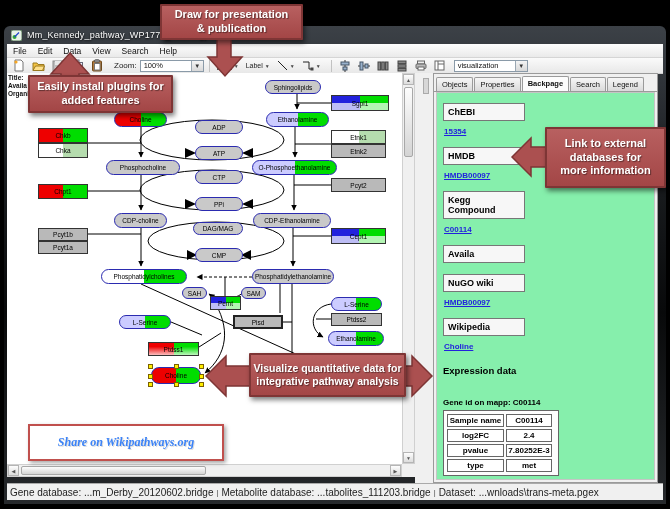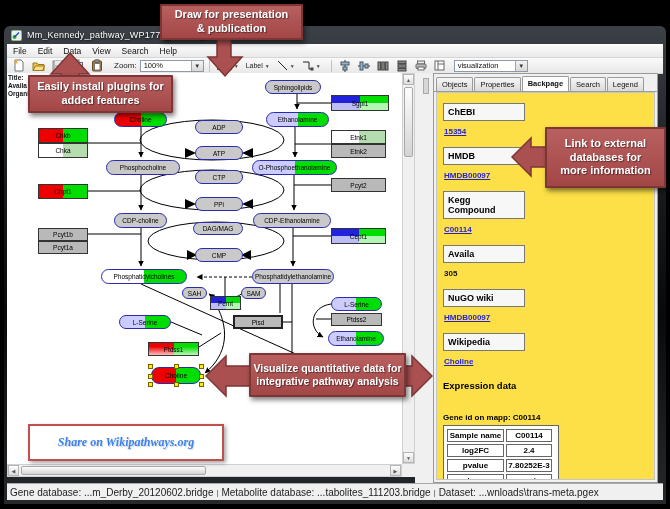--- a/index.html
+++ b/index.html
@@ -61,21 +61,21 @@
     border-radius:2px;box-sizing:border-box}
   
   #splitter{position:absolute;left:415px;top:73px;width:18px;height:410px;background:#f0f0f0}
   #splitgrip{position:absolute;left:423px;top:78px;width:4px;height:14px;background:#d7d7d7;border:1px solid #aaa}
   #panel{position:absolute;left:433px;top:73px;width:225px;height:410px;background:#f0f0f0;
     border:1px solid #9a9a9a;box-sizing:border-box}
   #tabs{display:flex;align-items:flex-end;height:17px;padding-left:2px;border-bottom:1px solid #9a9a9a}
   .tab{font-size:7.5px;color:#111;padding:2px 5px;border:1px solid #9a9a9a;border-bottom:none;
     background:linear-gradient(180deg,#f6f6f6,#dadada);margin-right:1px;border-radius:2px 2px 0 0}
   .tab.active{background:#fcfcfc;font-weight:bold;padding-bottom:3px}
-  #panelbody{position:absolute;left:2px;top:18px;right:2px;bottom:2px;background:#fde047;
+  #panelbody{position:absolute;left:2px;top:18px;right:2px;bottom:2px;background:#86efac;
     border:1px solid #c5c5c5;overflow:hidden;padding:4px 0 0 6px;box-sizing:border-box}
   .sect-head{width:82px;border:1px solid #777;background:#f7f7f7;font-size:9px;font-weight:bold;
     color:#000;padding:3px 4px;margin-top:11px;box-sizing:border-box}
   .sect-head:first-child{margin-top:6px}
   .sect-val{font-size:8px;margin:6px 0 0 1px}
   .sect-val a{color:#2222dd;font-weight:bold}
   .sect-val.plain{color:#111;font-weight:bold}
   #exprtitle{font-size:9.5px;font-weight:bold;color:#000;margin:14px 0 0 0}
   #geneid{font-size:8px;font-weight:bold;color:#000;margin:22px 0 3px 0}
   #exprtable{border:1px solid #666;background:#fdfdfd;width:110px;padding:2px}
@@ -358,21 +358,20 @@
       </div>
     <div id="panelbody">
       <div id="sections">
           <div class="sect-head">ChEBI</div>
           <div class="sect-val"><a href="#">15354</a></div>
           <div class="sect-head">HMDB</div>
           <div class="sect-val"><a href="#">HMDB00097</a></div>
           <div class="sect-head">Kegg Compound</div>
           <div class="sect-val"><a href="#">C00114</a></div>
           <div class="sect-head">Availa</div>
-          <div class="sect-val plain">305</div>
           <div class="sect-head">NuGO wiki</div>
           <div class="sect-val"><a href="#">HMDB00097</a></div>
           <div class="sect-head">Wikipedia</div>
           <div class="sect-val"><a href="#">Choline</a></div>
         </div>
       <div id="exprtitle">Expression data</div>
       <div id="geneid">Gene id on mapp: C00114</div>
       <div id="exprtable">
           <div class="trow">
             <div class="tcell tc1">Sample name</div>

